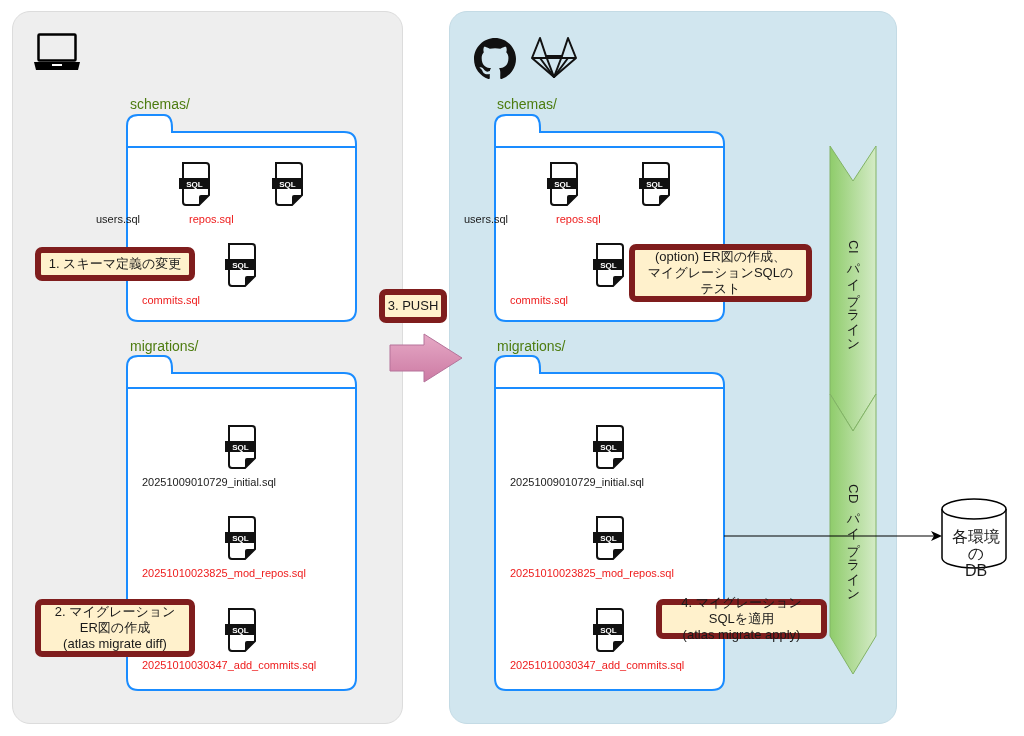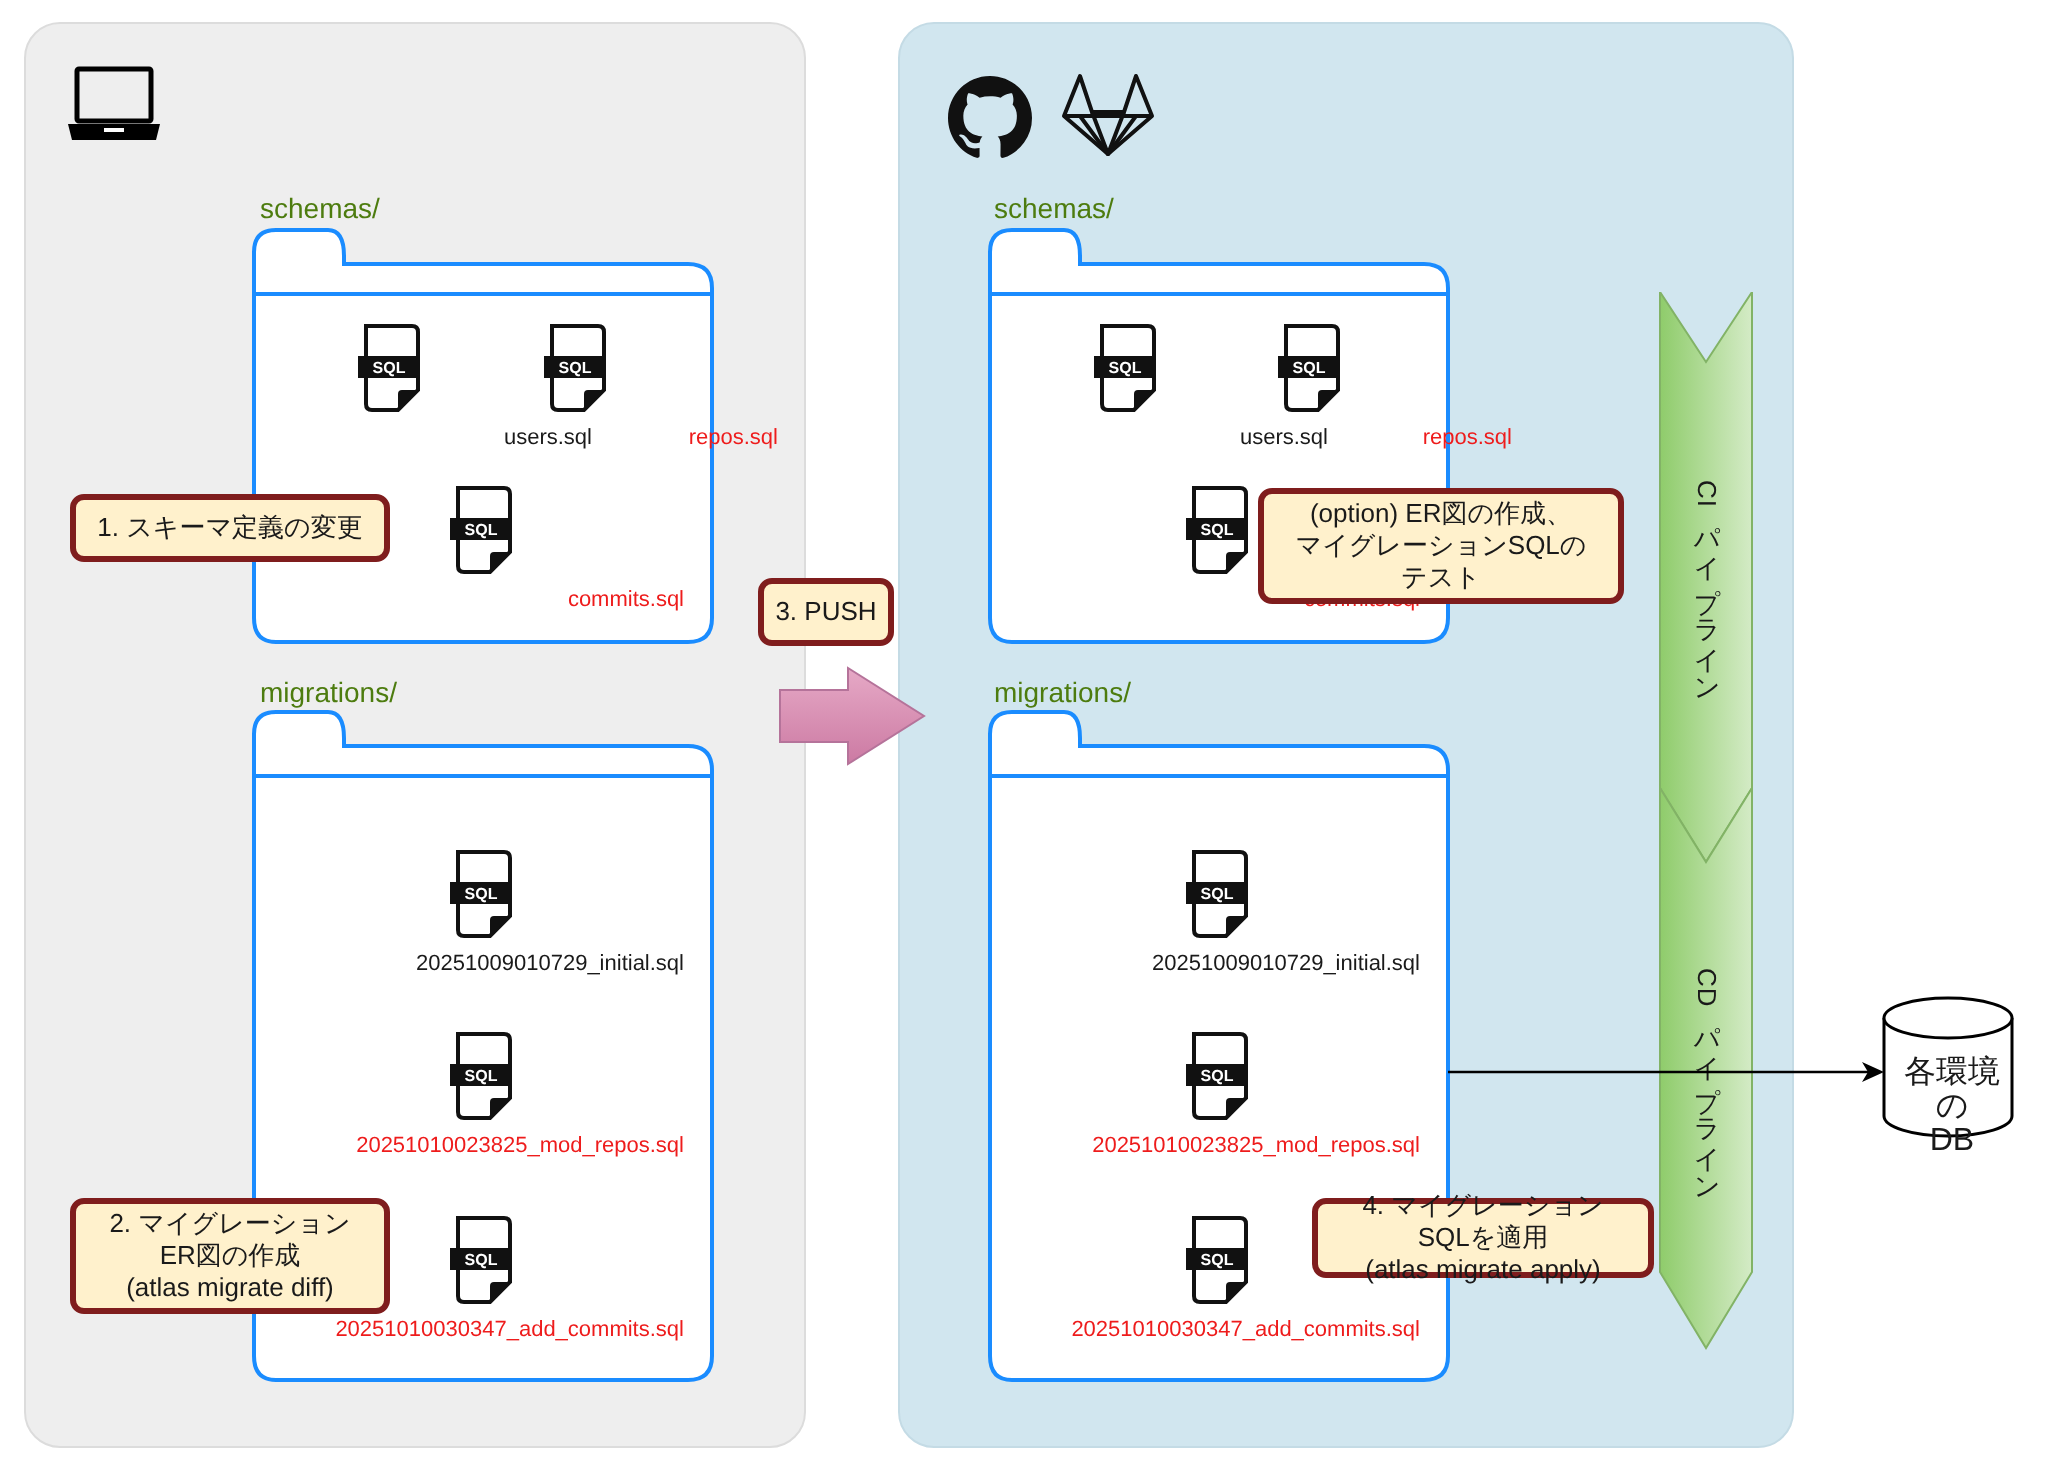--- a/index.html
+++ b/index.html
@@ -5,26 +5,26 @@
   html, body { margin: 0; padding: 0; background: #ffffff; }
   body { width: 1024px; height: 736px; position: relative; overflow: hidden;
          font-family: "Liberation Sans", "DejaVu Sans", sans-serif; color: #1a1a1a; }
   .panel { position: absolute; border-radius: 18px; box-sizing: border-box; }
   #local-panel { left: 12px; top: 11px; width: 391px; height: 713px; background: #eeeeee; border: 1px solid #dcdcdc; }
   #remote-panel { left: 449px; top: 11px; width: 448px; height: 713px; background: #d1e6ef; border: 1px solid #c4dbe5; }
   .abs { position: absolute; }
   .folder-label { position: absolute; font-size: 14px; color: #4d7c0f; }
   .folder { position: absolute; }
   .folder svg { position: absolute; left: 0; top: 0; overflow: visible; }
-  .file { position: absolute; width: 200px; text-align: right; }
+  .file { position: absolute; width: 200px; text-align: left; }
   .file .ficon { display: block; margin: 0 auto; width: 34px; height: 46px; }
   .file .fname { display: block; font-size: 11px; margin-top: 6px; white-space: nowrap; }
   .fname.changed { color: #ee1c1c; }
   .fname.normal { color: #1a1a1a; }
-  .note { position: absolute; background: #fff1cc; border: 3px solid #7f1d1d; border-radius: 7px;
+  .note { position: absolute; background: #fff1cc; border: 6px solid #7f1d1d; border-radius: 7px;
           box-sizing: border-box; font-size: 13px; text-align: center; display: flex;
           flex-direction: column; justify-content: center; line-height: 16px; color: #1a1a1a; }
   .pipeline-text { position: absolute; writing-mode: vertical-rl; font-size: 13px; color: #1a1a1a; letter-spacing: 0.5px; }
   .db-text { position: absolute; font-size: 16px; text-align: center; line-height: 17px; }
 </style>
 </head>
 <body>
 
 <div id="local-panel" class="panel"></div>
 <div id="remote-panel" class="panel"></div>

